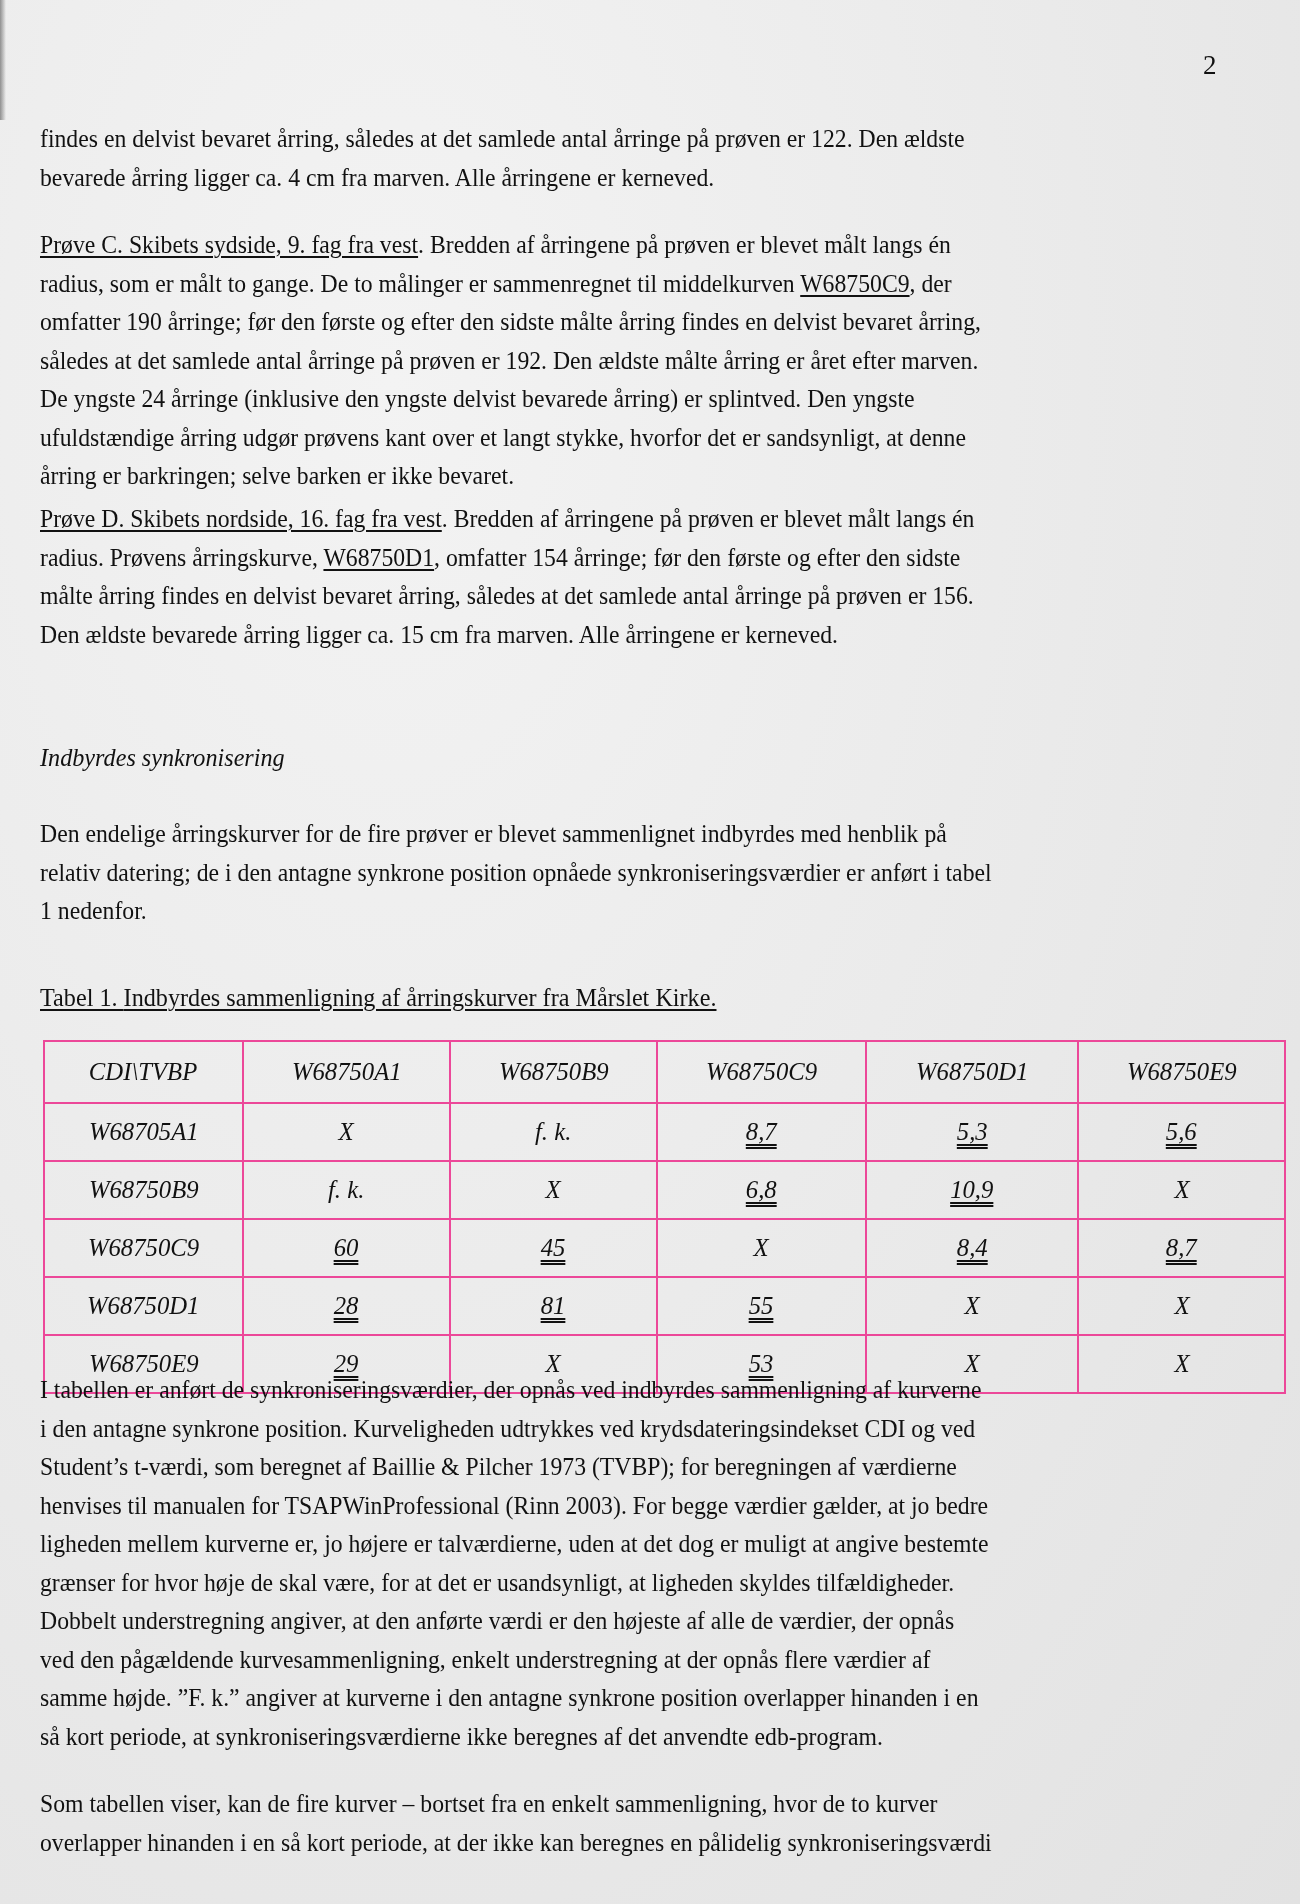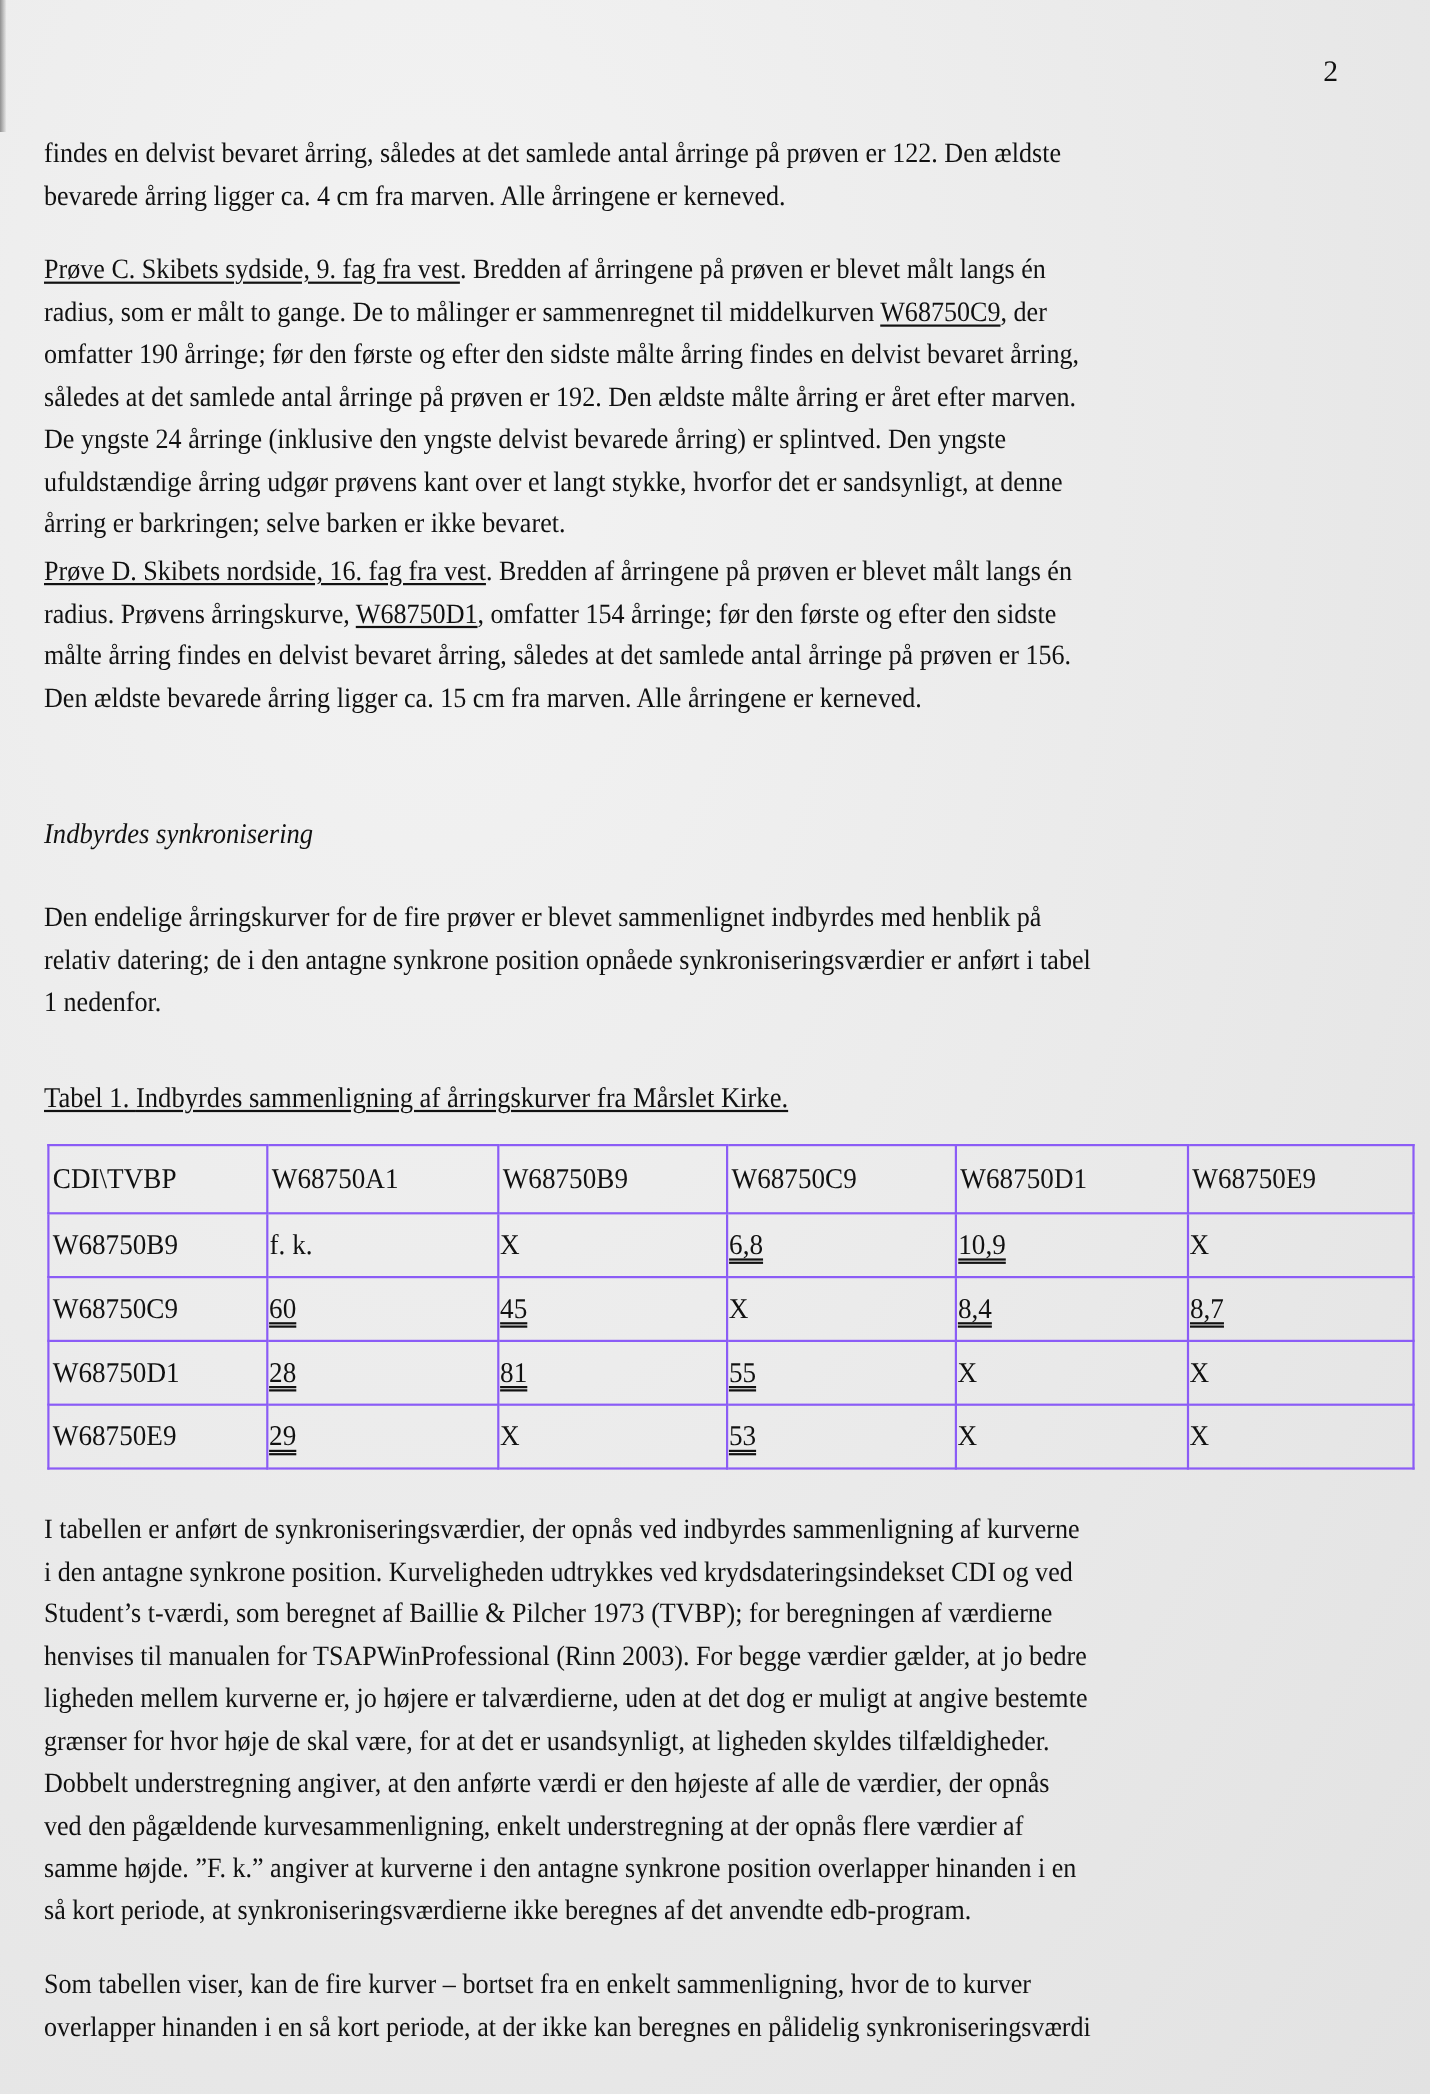--- a/index.html
+++ b/index.html
@@ -31,23 +31,23 @@
   .heading { position: absolute; left: 40px; top: 743px; font-size: 26px; font-style: italic; transform: scaleX(0.93); transform-origin: left top; }
   .caption { position: absolute; left: 40px; top: 983px; font-size: 26px; transform: scaleX(0.93); transform-origin: left top; white-space: nowrap; }
   .caption .u { text-decoration-thickness: 2px; }
 
   table.matrix {
     position: absolute; left: 43px; top: 1040px;
     width: 1243px; border-collapse: collapse;
     font-size: 26px;
   }
   table.matrix td, table.matrix th {
-    border: 2px solid #8b5cf6;
+    border: 2px solid #ec4899;
     height: 56px; padding: 0;
-    text-align: left; font-weight: normal;
+    text-align: center; font-weight: normal; font-style: italic;
   }
   table.matrix th { height: 60px; }
   table.matrix .rowhead { width: 197px; }
   .v-double { text-decoration: underline double; text-decoration-thickness: 2px; text-underline-offset: 4px; }
   .v-cell { display: inline-block; transform: scaleX(0.95); }
 </style>
 </head>
 <body>
 
 <div class="page-edge"></div>
@@ -94,20 +94,28 @@
       <th class="rowhead"><span class="v-cell">CDI\TVBP</span></th>
       <th><span class="v-cell">W68750A1</span></th>
       <th><span class="v-cell">W68750B9</span></th>
       <th><span class="v-cell">W68750C9</span></th>
       <th><span class="v-cell">W68750D1</span></th>
       <th><span class="v-cell">W68750E9</span></th>
     </tr>
   </thead>
   <tbody id="matrix-body">
     <tr>
+      <td class="rowhead"><span class="v-cell">W68705A1</span></td>
+      <td><span class="v-cell">X</span></td>
+      <td><span class="v-cell">f. k.</span></td>
+      <td><span class="v-cell v-double">8,7</span></td>
+      <td><span class="v-cell v-double">5,3</span></td>
+      <td><span class="v-cell v-double">5,6</span></td>
+    </tr>
+    <tr>
       <td class="rowhead"><span class="v-cell">W68750B9</span></td>
       <td><span class="v-cell">f. k.</span></td>
       <td><span class="v-cell">X</span></td>
       <td><span class="v-cell v-double">6,8</span></td>
       <td><span class="v-cell v-double">10,9</span></td>
       <td><span class="v-cell">X</span></td>
     </tr>
     <tr>
       <td class="rowhead"><span class="v-cell">W68750C9</span></td>
       <td><span class="v-cell v-double">60</span></td>

